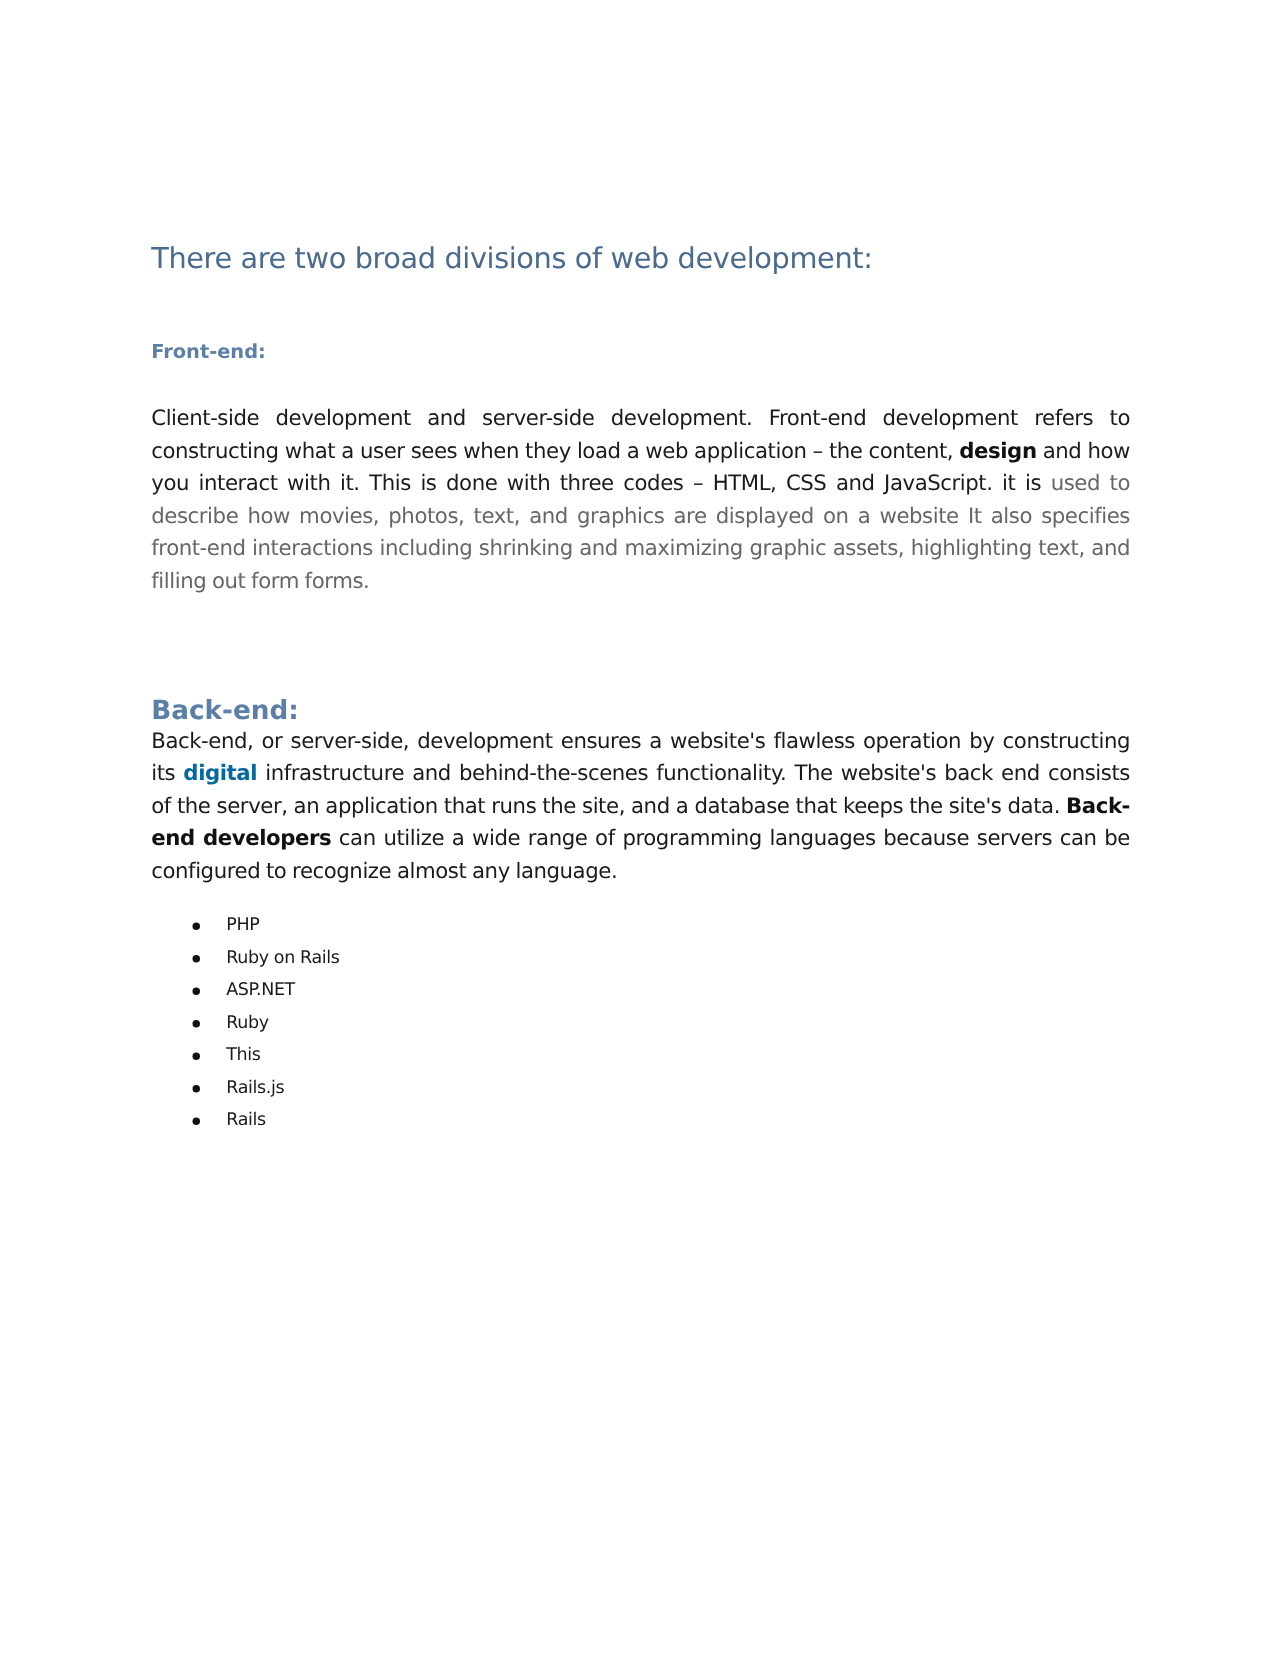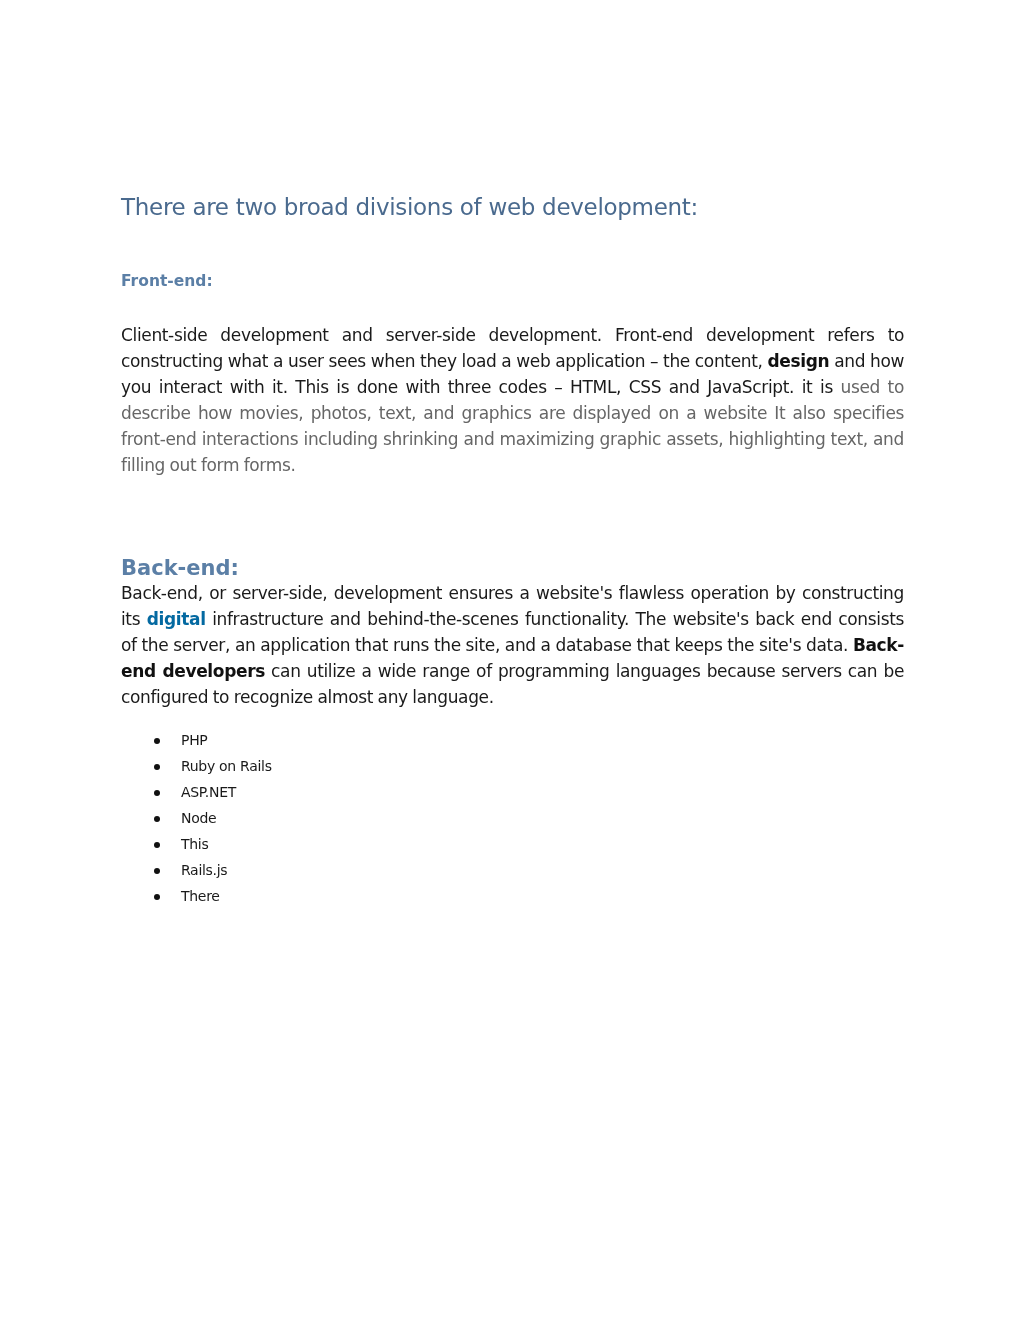--- a/index.html
+++ b/index.html
@@ -50,18 +50,18 @@
   <h2 class="h-front">Front-end:</h2>
   <p class="para p-front"><span>Client-side development and server-side development. Front-end development refers to constructing what a user sees when they load a web application – the content, </span><span class="bold">design</span><span> and how you interact with it. This is done with three codes – HTML, CSS and JavaScript. it is </span><span class="muted">used to describe how movies, photos, text, and graphics are displayed on a website It also specifies front-end interactions including shrinking and maximizing graphic assets, highlighting text, and filling out form forms.</span></p>
 
   <h2 class="h-back">Back-end:</h2>
   <p class="para p-back"><span>Back-end, or server-side, development ensures a website's flawless operation by constructing its </span><span class="accent">digital</span><span> infrastructure and behind-the-scenes functionality. The website's back end consists of the server, an application that runs the site, and a database that keeps the site's data. </span><span class="bold">Back-end developers</span><span> can utilize a wide range of programming languages because servers can be configured to recognize almost any language.</span></p>
 
   <ul class="langs">
     <li><span class="bullet"></span><span>PHP</span></li>
     <li><span class="bullet"></span><span>Ruby on Rails</span></li>
     <li><span class="bullet"></span><span>ASP.NET</span></li>
-    <li><span class="bullet"></span><span>Node</span></li>
+    <li><span class="bullet"></span><span>Ruby</span></li>
     <li><span class="bullet"></span><span>This</span></li>
     <li><span class="bullet"></span><span>Rails.js</span></li>
-    <li><span class="bullet"></span><span>There</span></li>
+    <li><span class="bullet"></span><span>Rails</span></li>
   </ul>
 </div>
 
 </body></html>

